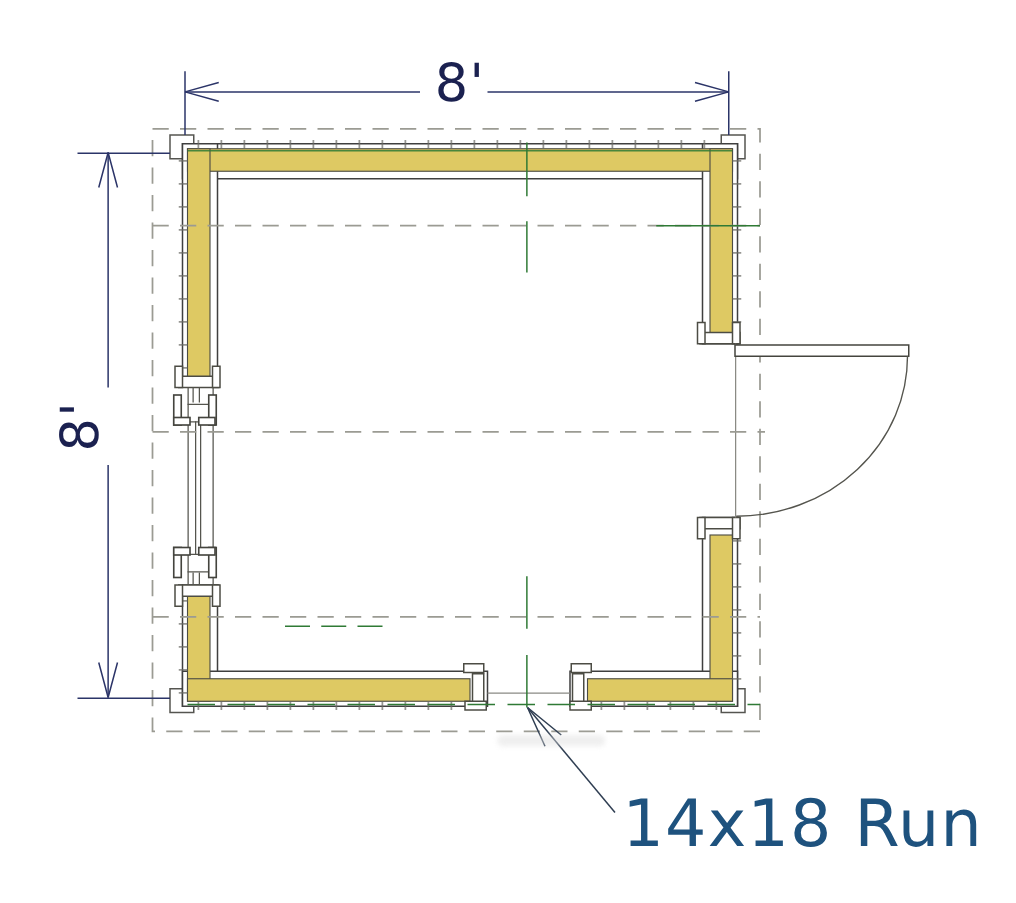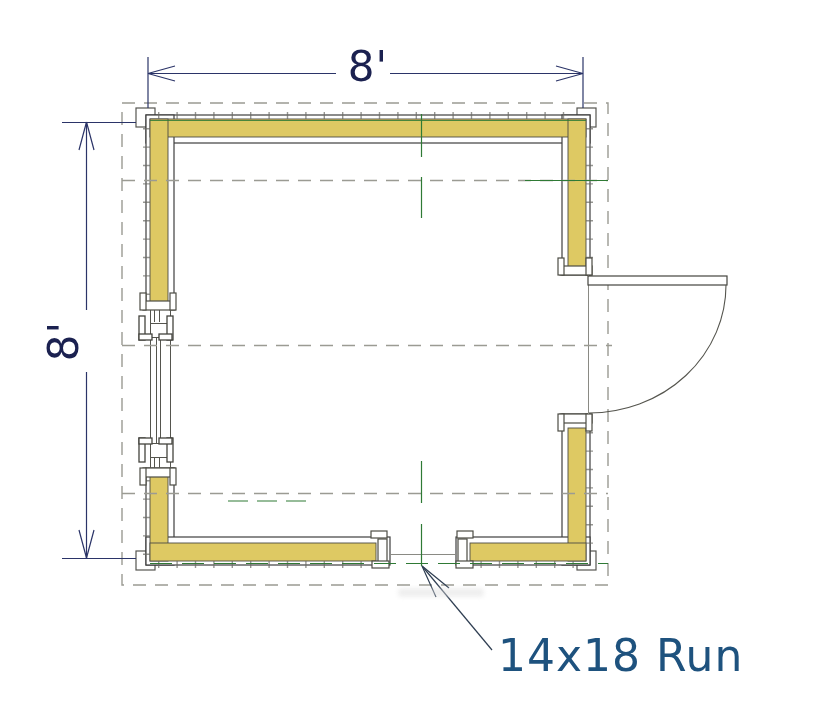--- a/index.html
+++ b/index.html
@@ -24,21 +24,21 @@
   .dim-text.left{
     left:34px;top:312px;width:60px;height:58px;
     transform:rotate(-90deg);
     transform-origin:center center;
     display:flex;align-items:center;justify-content:center;
   }
   .run-label{
     position:absolute;
     left:498px;top:632px;
     color:#1e527e;
-    font-size:44px;
+    font-size:52px;
     line-height:1.1;
     letter-spacing:1px;
     white-space:nowrap;
     user-select:none;
   }
   .watermark{
     position:absolute;
     left:398px;top:588px;width:86px;height:9px;
     background:#dcdcdc;
     filter:blur(2px);

